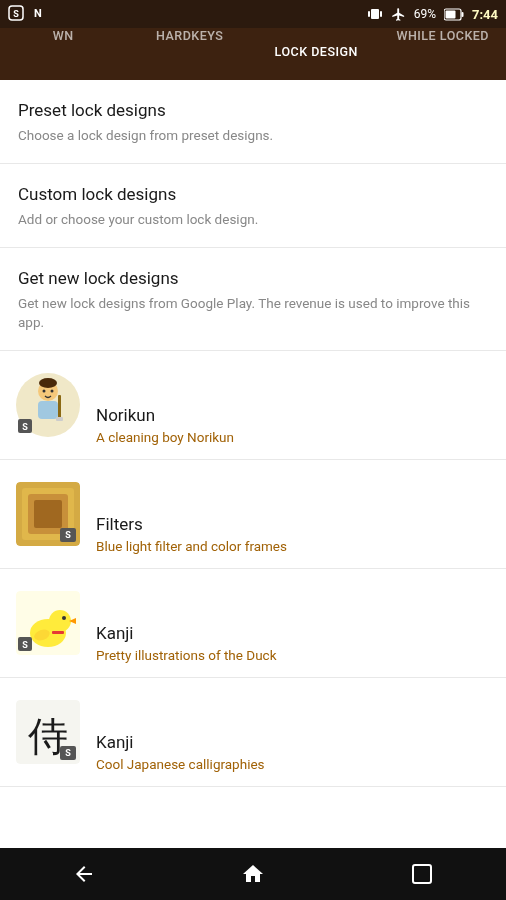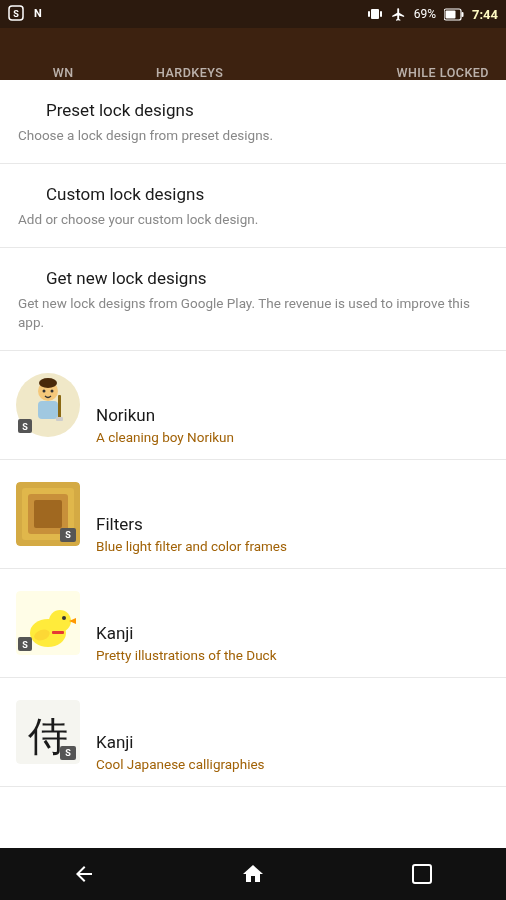--- a/index.html
+++ b/index.html
@@ -53,21 +53,21 @@
       display: flex;
       align-items: center;
       height: 52px;
       overflow: hidden;
     }
     .nav-tab {
       flex: 1;
       display: flex;
       flex-direction: column;
       align-items: center;
-      justify-content: flex-end;
+      justify-content: flex-start;
       height: 100%;
       cursor: pointer;
       position: relative;
       font-size: 13px;
       font-weight: 500;
       color: rgba(255,255,255,0.65);
       letter-spacing: 0.5px;
       text-transform: uppercase;
     }
     .nav-tab.active {
@@ -98,21 +98,20 @@
     
     .section-item {
       padding: 20px 18px 18px 18px;
       border-bottom: 1px solid #e8e8e8;
     }
     .section-title {
       font-size: 17px;
       color: #1a1a1a;
       font-weight: 400;
       margin-bottom: 6px;
-      margin-left: 28px;
     }
     .section-desc {
       font-size: 13.5px;
       color: #888;
       line-height: 1.4;
     }
 
     
     .list-item {
       display: flex;

